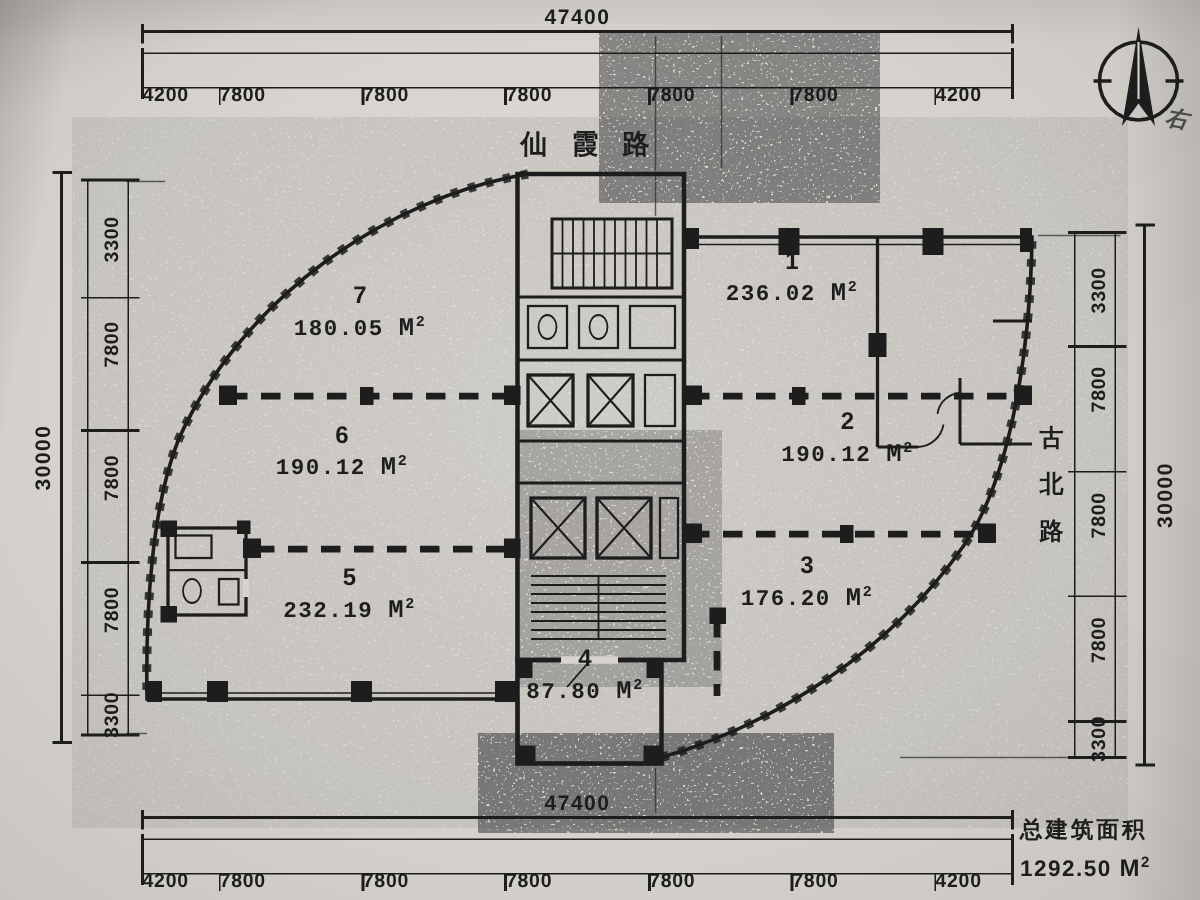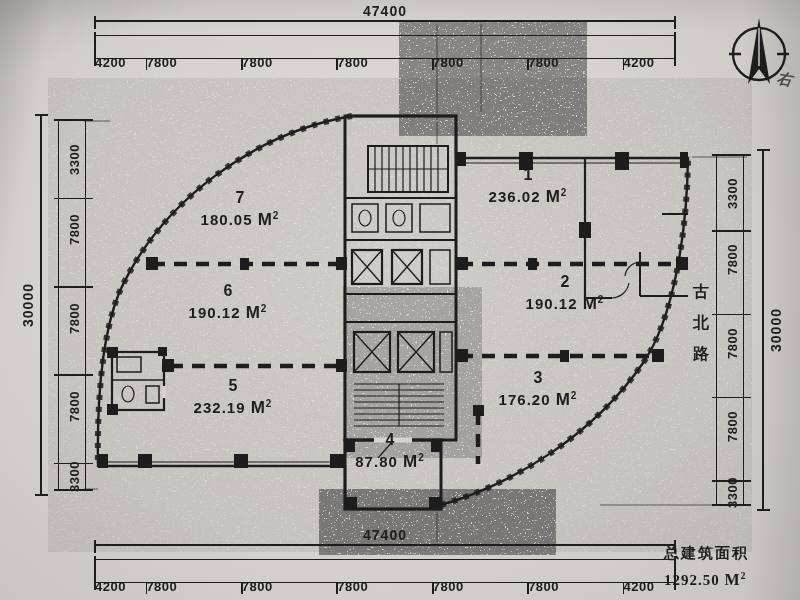--- a/index.html
+++ b/index.html
@@ -50,25 +50,25 @@
   .dim-right .overall-v{left:46px;}
   .dim-right .total-v{left:60px;}
 
   
   .street-top{position:absolute;left:50%;top:84px;transform:translateX(-52%);font-size:18px;font-weight:700;letter-spacing:16px;white-space:nowrap;}
   .street-right{position:absolute;left:693px;top:282px;display:flex;flex-direction:column;gap:10px;font-size:16px;font-weight:700;}
   .annotation{position:absolute;left:777px;top:70px;font:italic 600 15px "DejaVu Serif",serif;color:#4a4a4a;transform:rotate(10deg);}
 
   .room-label{position:absolute;transform:translate(-50%,-50%);text-align:center;font-weight:700;}
   .room-num{font-size:16px;line-height:1.1;}
-  .room-area{font-size:15px;margin-top:3px;white-space:nowrap;letter-spacing:1px;}
+  .room-area{font-size:15px;margin-top:3px;white-space:nowrap;letter-spacing:1px;font-family:Liberation Mono, monospace;}
   .room-area .unit{font-size:17px;}
   .room-area sup{font-size:10px;}
 
-  .summary{position:absolute;left:664px;top:544px;font-family:Liberation Serif, serif;}
+  .summary{position:absolute;left:680px;top:544px;}
   .summary-label{font-size:15px;font-weight:700;letter-spacing:2px;white-space:nowrap;}
   .summary-value{font-size:15px;font-weight:700;margin-top:7px;letter-spacing:1px;white-space:nowrap;}
   .summary-value .unit{font-size:16px;}
   .summary-value sup{font-size:10px;}
 
   .north{position:absolute;left:724px;top:14px;}
 </style>
 </head>
 <body>
 
@@ -235,20 +235,21 @@
 
   <svg class="north" width="70" height="78" viewBox="0 0 70 78">
     <circle cx="35" cy="40" r="26" stroke="#1d1d1d" stroke-width="2.4" fill="none"></circle>
     <path d="M5,40 H17 M53,40 H65" stroke="#1d1d1d" stroke-width="2.4"></path>
     <path d="M35,4 L24,70 L35,55 L46,70 Z" fill="#1d1d1d"></path>
     <path d="M35,14 V52" stroke="#d7d4cf" stroke-width="1.4"></path>
   </svg>
 
   <div class="annotation">右</div>
 
+  <div class="street-top">仙霞路</div>
   <div class="street-right">
     <span>古</span>
     <span>北</span>
     <span>路</span>
   </div>
 
   <div class="dim-h" style="top:20px">
     <div class="overall">
       <span class="total">47400</span>
     </div>

